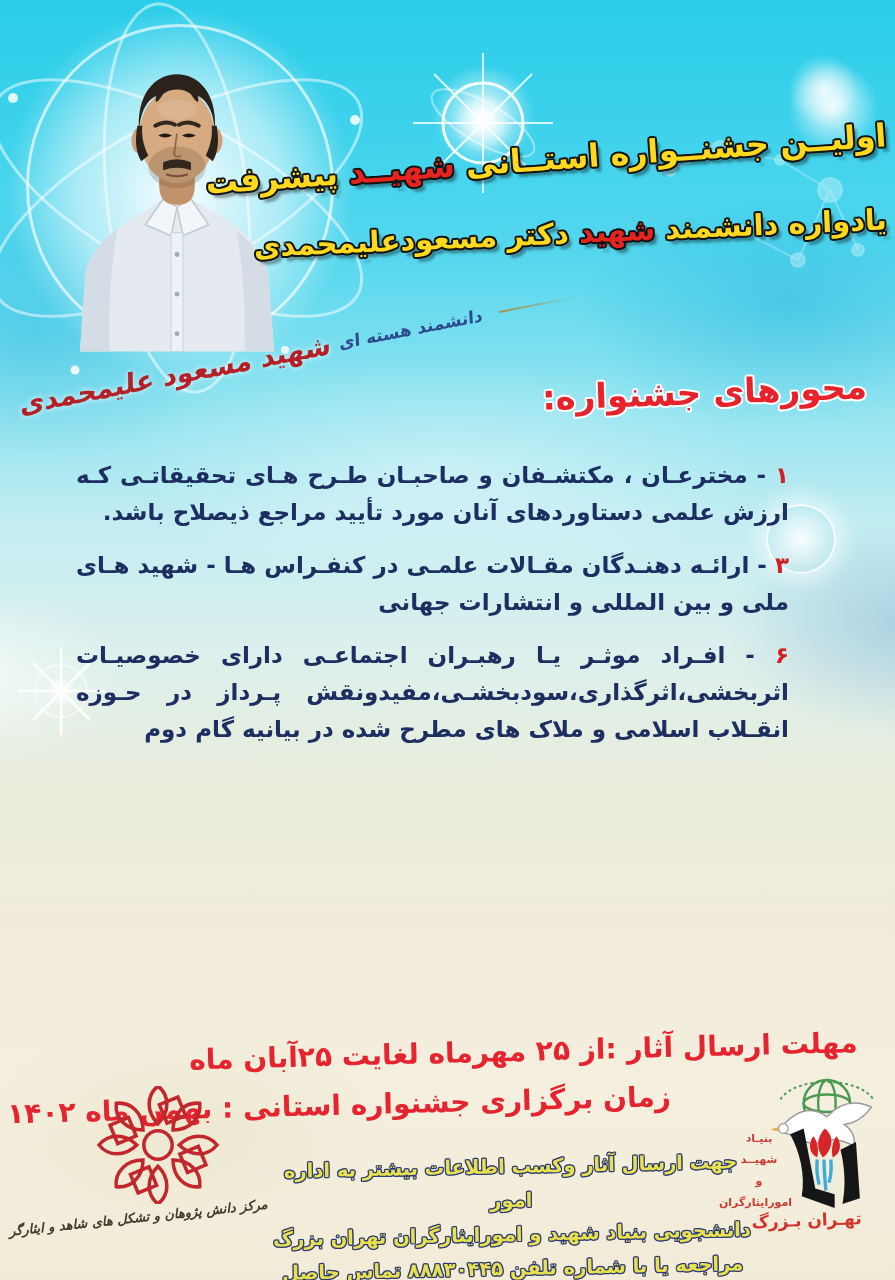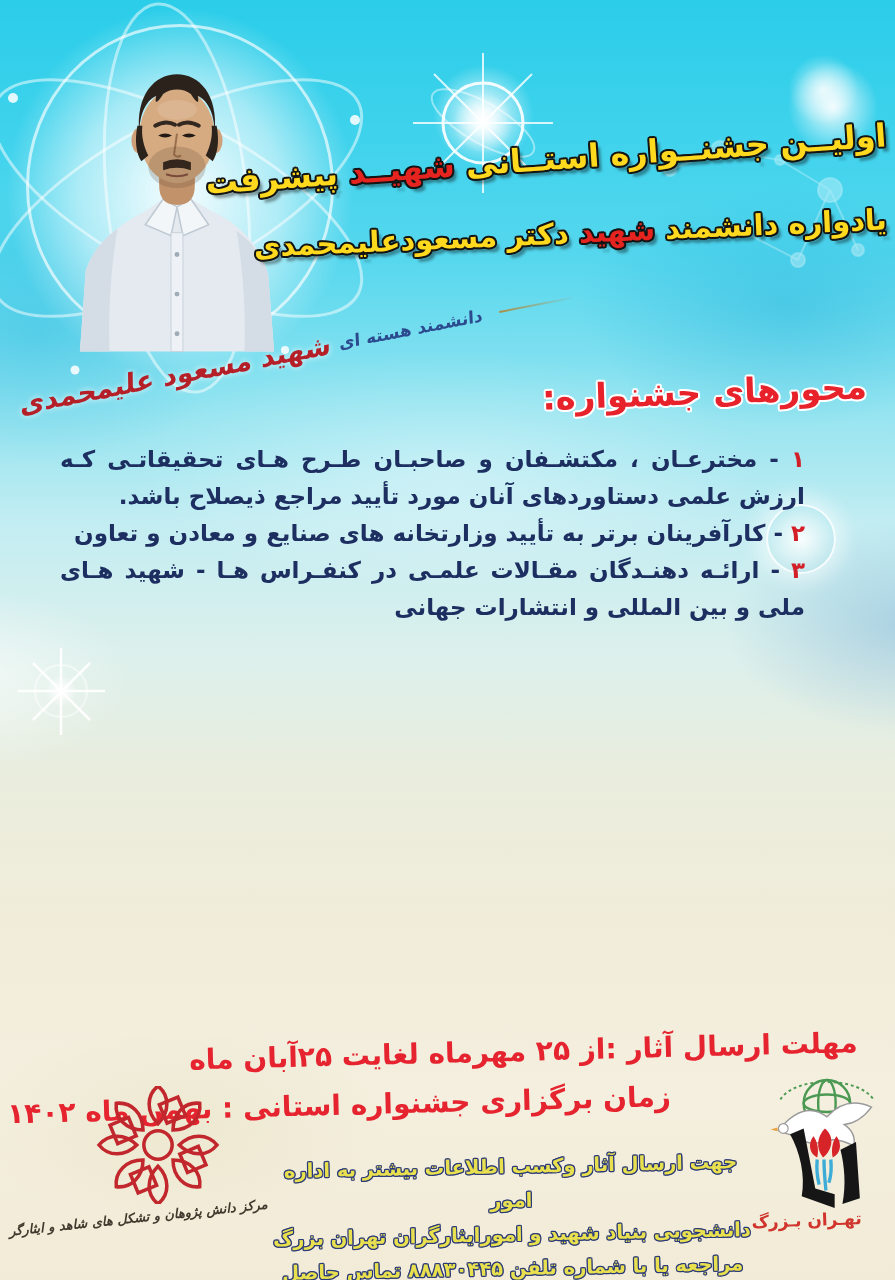--- a/index.html
+++ b/index.html
@@ -53,21 +53,21 @@
   .title .hl{color:#e5231f;}
   .outline-black{text-shadow:2px 0 #141414,-2px 0 #141414,0 2px #141414,0 -2px #141414,
     1.5px 1.5px #141414,-1.5px 1.5px #141414,1.5px -1.5px #141414,-1.5px -1.5px #141414,
     4px 5px 3px rgba(0,0,0,.4);}
   .heading{position:absolute;right:28px;top:372px;font-size:34px;font-weight:bold;color:#e7222a;
     transform:rotate(-2deg);z-index:5;
     text-shadow:2px 0 #fff,-2px 0 #fff,0 2px #fff,0 -2px #fff,
     1.5px 1.5px #fff,-1.5px 1.5px #fff,1.5px -1.5px #fff,-1.5px -1.5px #fff;}
   
   .items{position:absolute;right:90px;top:441px;width:745px;z-index:5;}
-  .items p{margin:0;font-size:23px;line-height:37px;font-weight:bold;color:#1d2e60;
+  .items p{margin:16px;font-size:23px;line-height:37px;font-weight:bold;color:#1d2e60;
     text-align:justify;}
   .items .num{color:#d31f27;}
   
   .date1{position:absolute;right:38px;top:1026px;font-size:28px;font-weight:bold;color:#e52430;
     transform:rotate(-1.5deg);transform-origin:right center;white-space:nowrap;z-index:5;}
   .date2{position:absolute;right:224px;top:1080px;font-size:28px;font-weight:bold;color:#e52430;
     transform:rotate(-1.5deg);transform-origin:right center;white-space:nowrap;z-index:5;}
   
   .contact{position:absolute;left:272px;top:1150px;width:480px;text-align:center;
     font-size:19.5px;font-weight:bold;color:#e9e050;line-height:1.75;transform:rotate(-1.2deg);z-index:5;
@@ -216,22 +216,22 @@
       <span>یادواره دانشمند</span>
       <span class="hl">شهید</span>
       <span>دکتر مسعودعلیمحمدی</span>
     </div>
   </div>
 
   <div class="heading">محورهای جشنواره:</div>
 
   <div class="items">
     <p><span class="num">۱</span> <span>- مخترعـان ، مکتشـفان و صاحبـان طـرح هـای تحقیقاتـی کـه ارزش علمی دستاوردهای آنان مورد تأیید مراجع ذیصلاح باشد.</span></p>
-    <p><span class="num">۲</span> <span>- کارآفرینان برتر به تأیید وزارتخانه های صنایع و معادن و تعاون</span></p>
     <p><span class="num">۳</span> <span>- ارائـه دهنـدگان مقـالات علمـی در کنفـراس هـا - شهید هـای ملی و بین المللی و انتشارات جهانی</span></p>
+    <p><span class="num">۶</span> <span>- افـراد موثـر یـا رهبـران اجتماعـی دارای خصوصیـات اثربخشی،اثرگذاری،سودبخشـی،مفیدونقش پـرداز در حـوزه انقـلاب اسلامی و ملاک های مطرح شده در بیانیه گام دوم</span></p>
   </div>
 
   <div class="date1">مهلت ارسال آثار :از ۲۵ مهرماه لغایت ۲۵آبان ماه</div>
   <div class="date2">زمان برگزاری جشنواره استانی : بهمن ماه ۱۴۰۲</div>
 
   <div class="contact">
     <div>جهت ارسال آثار وکسب اطلاعات بیشتر به اداره امور</div>
     <div>دانشجویی بنیاد شهید و امورایثارگران تهران بزرگ</div>
     <div>مراجعه یا با شماره تلفن ۸۸۸۳۰۴۴۵ تماس حاصل نمایید.</div>
   </div>
@@ -272,16 +272,21 @@
       <path d="M54,68 C48,76 50,86 58,90 C60,82 58,72 54,68 Z" fill="#d62428"></path>
       <path d="M78,68 C84,76 82,86 74,90 C72,82 74,72 78,68 Z" fill="#d62428"></path>
       <g stroke="#2aa7d8" stroke-width="3.5" fill="none" opacity=".9">
         <path d="M58,92 C57,102 58,110 60,118"></path>
         <path d="M65,92 C65,104 66,114 67,124"></path>
         <path d="M72,92 C73,102 72,110 70,116"></path>
       </g>
       <path d="M30,66 L44,60 L56,122 L76,128 L76,142 L42,130 C46,108 40,84 30,66 Z" fill="#161616"></path>
       <path d="M82,82 L98,74 L102,132 L84,138 C88,118 86,98 82,82 Z" fill="#161616"></path>
     </svg>
+    <div class="bonyad-lines">
+      <div>بنیـاد</div>
+      <div>شهیــد</div>
+      <div>و امورایثارگران</div>
+    </div>
     <div class="bonyad-city">تهـران بـزرگ</div>
   </div>
 
 </div>
 
 </body></html>

